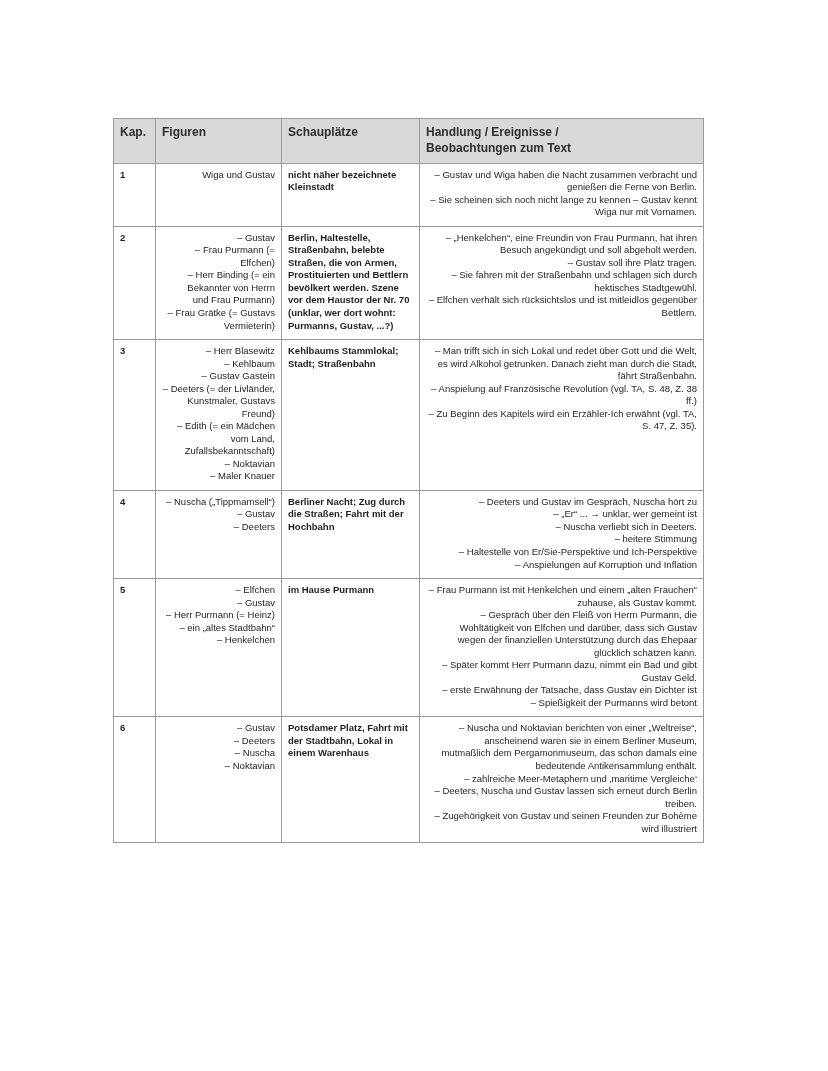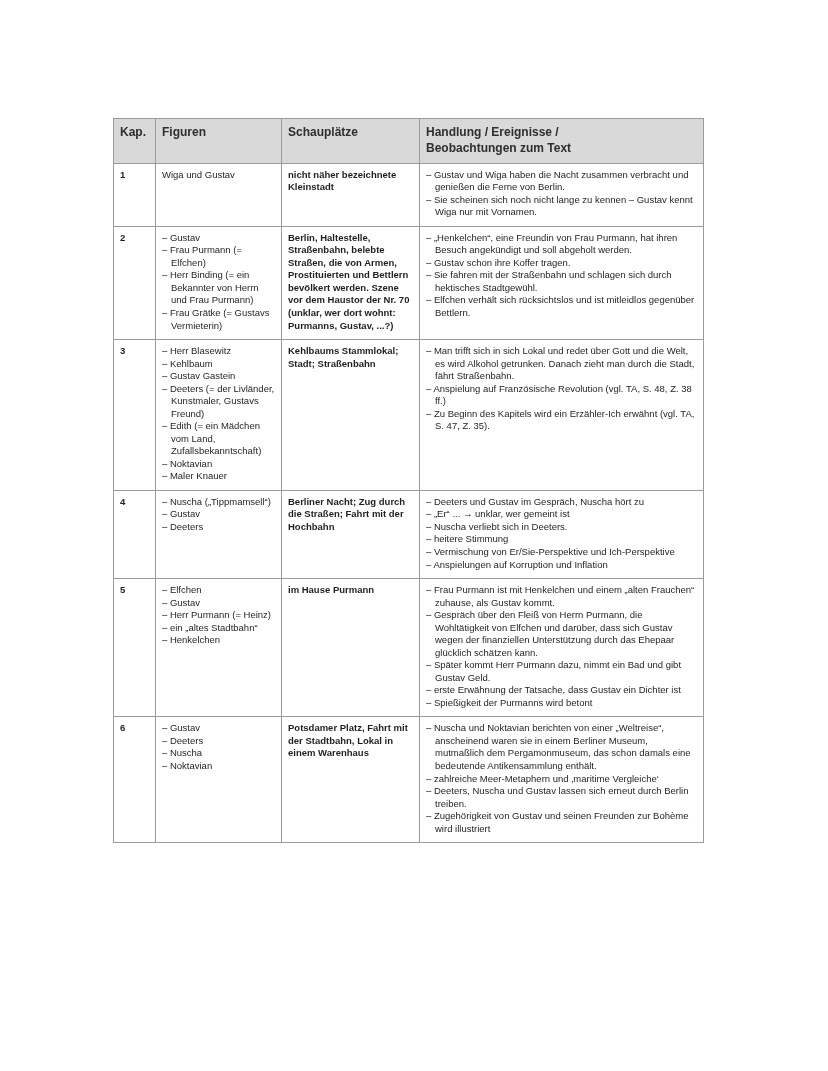--- a/index.html
+++ b/index.html
@@ -44,20 +44,21 @@
   th.col-events {
     white-space: pre-line;
   }
   td.cell-kap {
     font-weight: bold;
     font-size: 10px;
   }
   .cell-list .li {
     padding-left: 9px;
     text-indent: -9px;
+    text-align: right;
   }
   .cell-plain {
     white-space: normal;
     font-weight: bold;
   }
   col.c-kap   { width: 42px; }
   col.c-fig   { width: 126px; }
   col.c-sch   { width: 138px; }
   col.c-han   { width: 284px; }
 </style>
@@ -97,21 +98,21 @@
         <td class="cell-kap">2</td>
         <td class="cell-list">
             <div class="li">– Gustav</div>
             <div class="li">– Frau Purmann (= Elfchen)</div>
             <div class="li">– Herr Binding (= ein Bekannter von Herrn und Frau Purmann)</div>
             <div class="li">– Frau Grätke (= Gustavs Vermieterin)</div>
           </td>
         <td class="cell-plain">Berlin, Haltestelle, Straßenbahn, belebte Straßen, die von Armen, Prostituierten und Bettlern bevölkert werden. Szene vor dem Haustor der Nr. 70 (unklar, wer dort wohnt: Purmanns, Gustav, ...?)</td>
         <td class="cell-list">
             <div class="li">– „Henkelchen“, eine Freundin von Frau Purmann, hat ihren Besuch angekündigt und soll abgeholt werden.</div>
-            <div class="li">– Gustav schon ihre Koffer tragen.</div>
+            <div class="li">– Gustav soll ihre Platz tragen.</div>
             <div class="li">– Sie fahren mit der Straßenbahn und schlagen sich durch hektisches Stadtgewühl.</div>
             <div class="li">– Elfchen verhält sich rücksichtslos und ist mitleidlos gegenüber Bettlern.</div>
           </td>
       </tr>
       <tr>
         <td class="cell-kap">3</td>
         <td class="cell-list">
             <div class="li">– Herr Blasewitz</div>
             <div class="li">– Kehlbaum</div>
             <div class="li">– Gustav Gastein</div>
@@ -133,21 +134,21 @@
             <div class="li">– Nuscha („Tippmamsell“)</div>
             <div class="li">– Gustav</div>
             <div class="li">– Deeters</div>
           </td>
         <td class="cell-plain">Berliner Nacht; Zug durch die Straßen; Fahrt mit der Hochbahn</td>
         <td class="cell-list">
             <div class="li">– Deeters und Gustav im Gespräch, Nuscha hört zu</div>
             <div class="li">– „Er“ ... → unklar, wer gemeint ist</div>
             <div class="li">– Nuscha verliebt sich in Deeters.</div>
             <div class="li">– heitere Stimmung</div>
-            <div class="li">– Vermischung von Er/Sie-Perspektive und Ich-Perspektive</div>
+            <div class="li">– Haltestelle von Er/Sie-Perspektive und Ich-Perspektive</div>
             <div class="li">– Anspielungen auf Korruption und Inflation</div>
           </td>
       </tr>
       <tr>
         <td class="cell-kap">5</td>
         <td class="cell-list">
             <div class="li">– Elfchen</div>
             <div class="li">– Gustav</div>
             <div class="li">– Herr Purmann (= Heinz)</div>
             <div class="li">– ein „altes Stadtbahn“</div>

